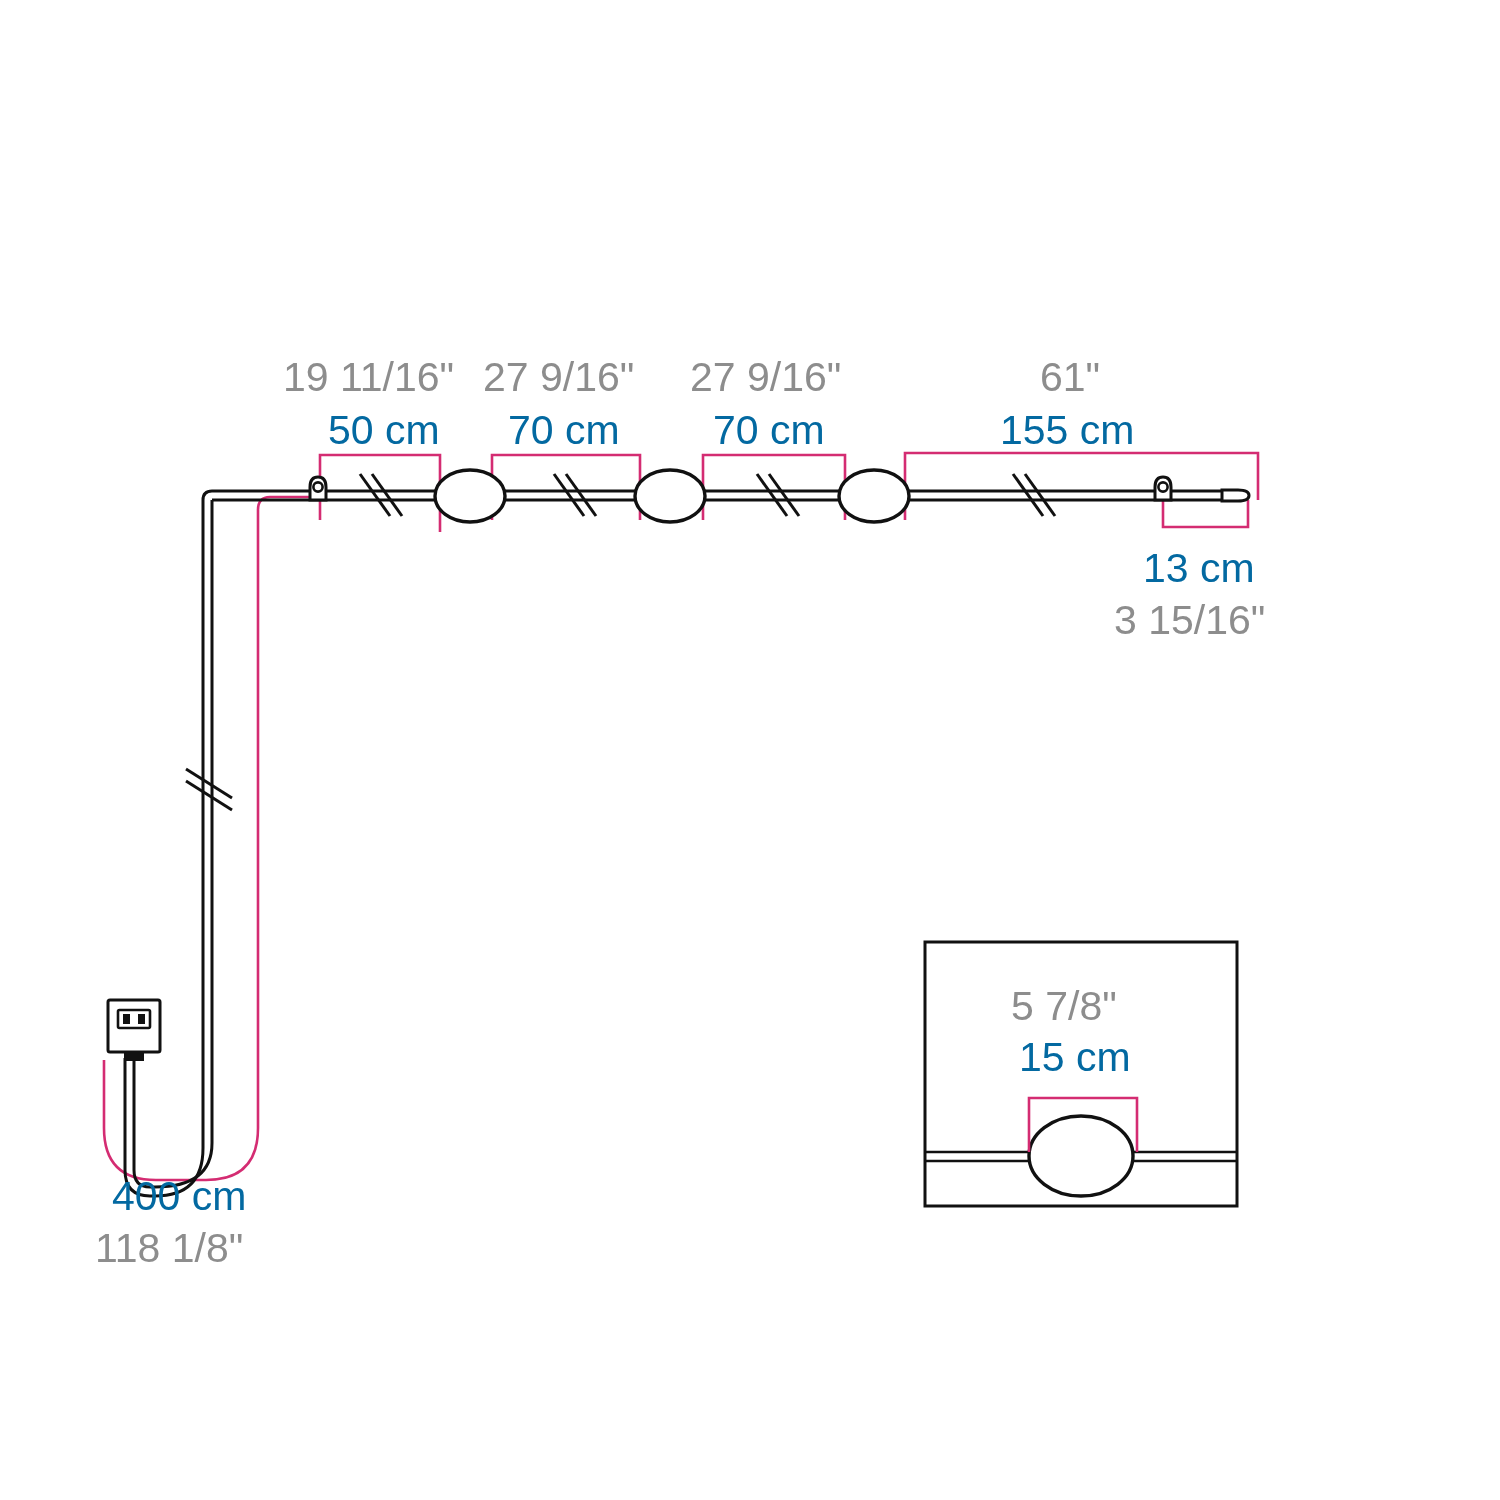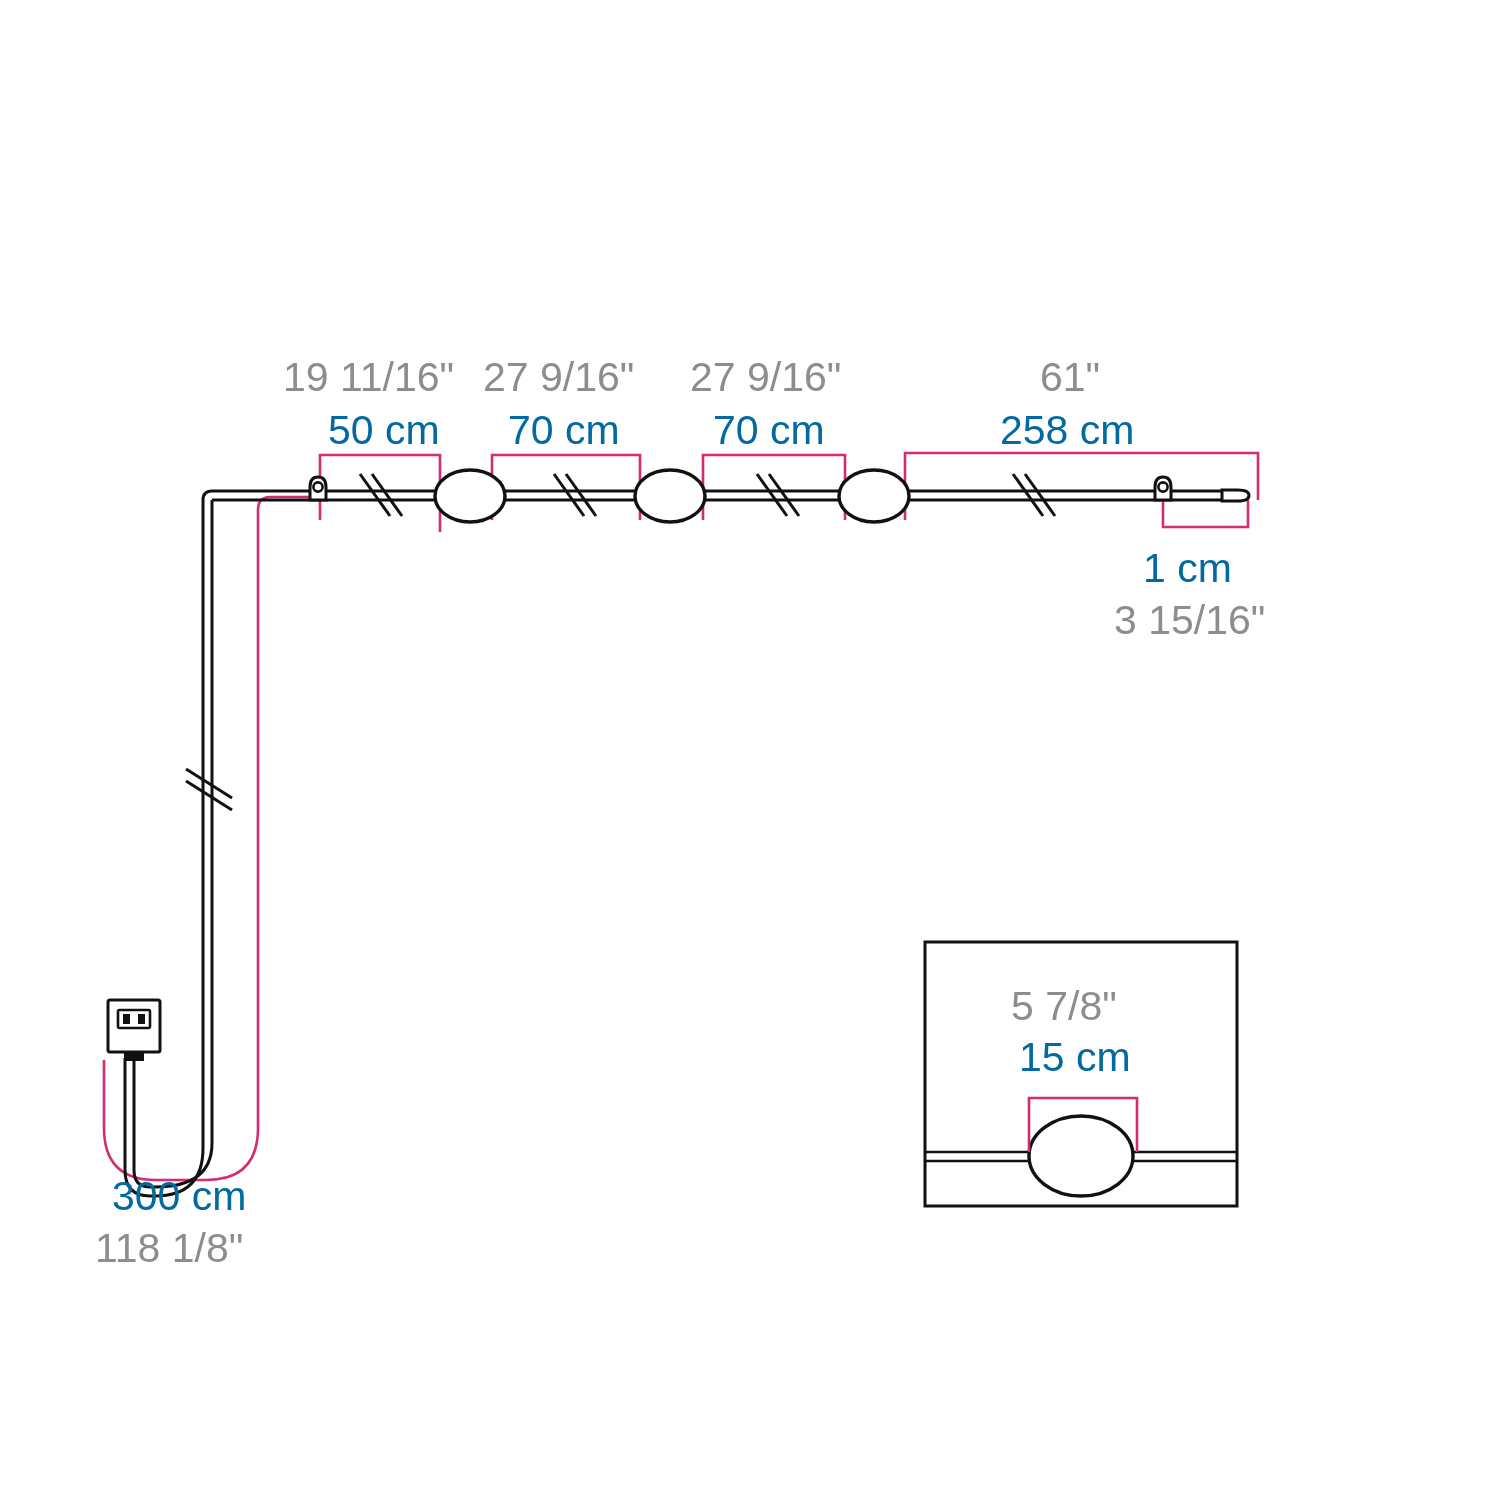--- a/index.html
+++ b/index.html
@@ -159,24 +159,24 @@
   <div class="label label-in" style="left:283px; top:357px;">19 11/16"</div>
   <div class="label label-cm" style="left:328px; top:410px;">50 cm</div>
 
   <div class="label label-in" style="left:483px; top:357px;">27 9/16"</div>
   <div class="label label-cm" style="left:508px; top:410px;">70 cm</div>
 
   <div class="label label-in" style="left:690px; top:357px;">27 9/16"</div>
   <div class="label label-cm" style="left:713px; top:410px;">70 cm</div>
 
   <div class="label label-in" style="left:1040px; top:357px;">61"</div>
-  <div class="label label-cm" style="left:1000px; top:410px;">258 cm</div>
+  <div class="label label-cm" style="left:1000px; top:410px;">155 cm</div>
 
-  <div class="label label-cm" style="left:1143px; top:548px;">1 cm</div>
+  <div class="label label-cm" style="left:1143px; top:548px;">13 cm</div>
   <div class="label label-in" style="left:1114px; top:600px;">3 15/16"</div>
 
-  <div class="label label-cm" style="left:112px; top:1176px;">300 cm</div>
+  <div class="label label-cm" style="left:112px; top:1176px;">400 cm</div>
   <div class="label label-in" style="left:95px; top:1228px;">118 1/8"</div>
 
   <div class="label label-in" style="left:1011px; top:986px;">5 7/8"</div>
   <div class="label label-cm" style="left:1019px; top:1037px;text-align:center;">15 cm</div>
 
 </div>
 
 </body></html>

